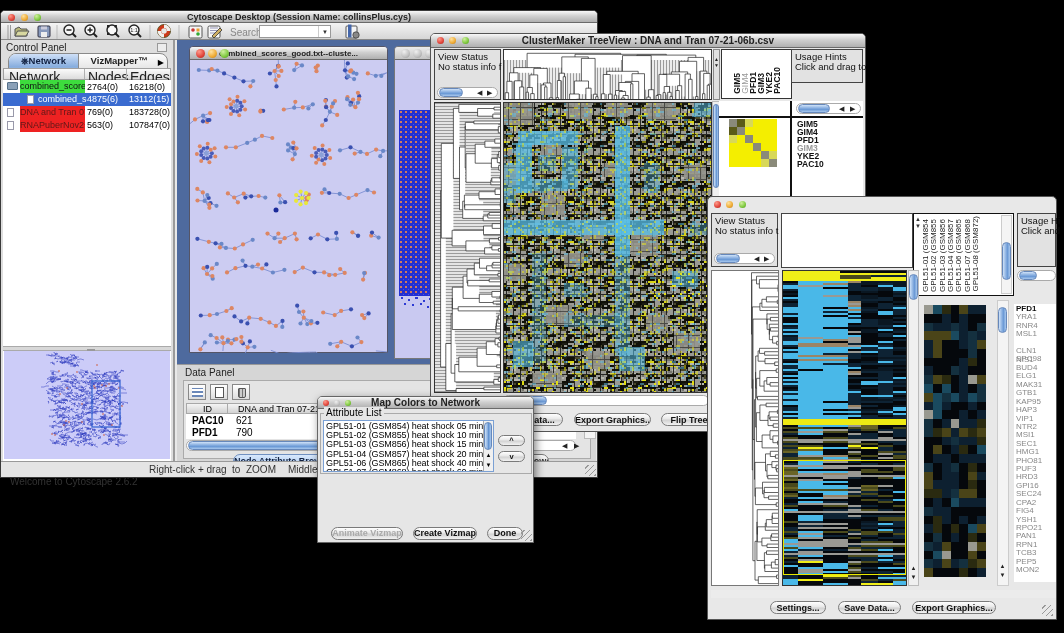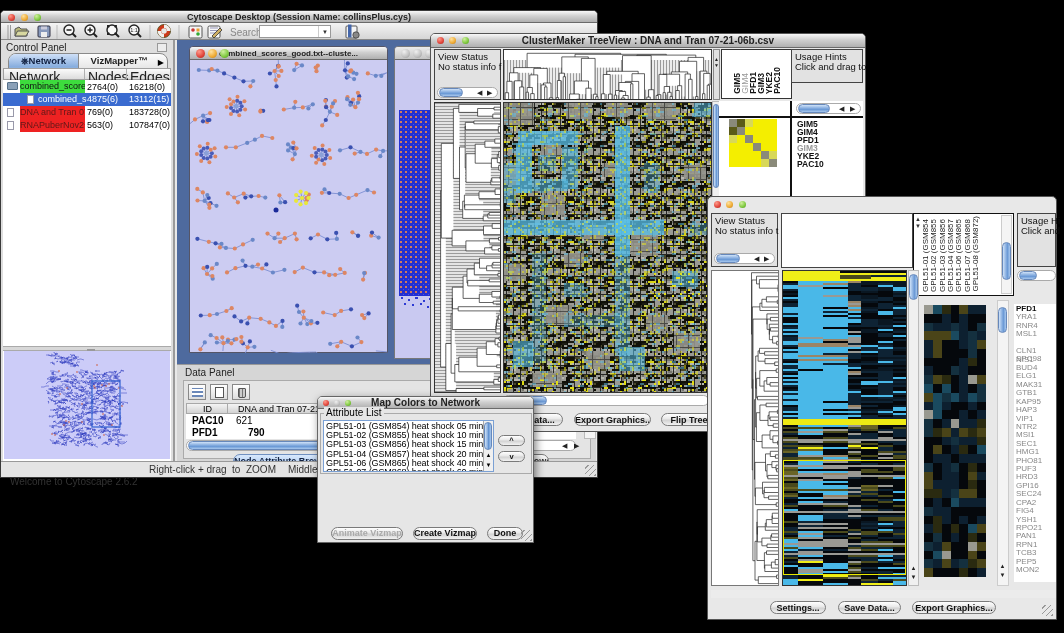--- a/index.html
+++ b/index.html
@@ -204,21 +204,21 @@
           </div>
         <div style="position:absolute;left:2px;top:22px;right:14px;height:11px;background:linear-gradient(#f4f4f4,#d2d2d2);border:1px solid #a8a8a8;font-size:9px">
           <span style="position:absolute;left:16px;top:0">ID</span>
             <span style="position:absolute;left:51px;top:0">DNA and Tran 07-21-06b</span>
           <div style="position:absolute;left:40px;top:0;width:1px;height:100%;background:#aaa"></div>
         </div>
         <div style="position:absolute;left:2px;top:33px;right:14px;height:25px;background:#fff;font-size:10px;font-weight:bold">
           <div style="position:absolute;left:6px;top:1px">PAC10</div>
             <div style="position:absolute;left:50px;top:1px;font-weight:normal">621</div>
           <div style="position:absolute;left:6px;top:13px">PFD1</div>
-            <div style="position:absolute;left:62px;top:13px;font-weight:bold">790</div>
+            <div style="position:absolute;left:50px;top:13px;font-weight:normal">790</div>
         </div>
         <div style="position:absolute;left:400px;top:22px;width:12px;height:36px;background:#f4f4f4;border:1px solid #bbb"></div>
         <div class="sbtrack" style="left:2px;top:59px;right:14px"></div>
         <div class="sbthumb" style="left:4px;top:60px;width:346px"></div>
         <div class="sbarr" style="left:378px;top:60px">◀</div>
           <div class="sbarr" style="left:390px;top:60px">▶</div>
         <div class="btn" style="left:49px;top:73px;width:95px;height:14px;background:linear-gradient(#d8e8fc,#a8c8f0);border-color:#7090c0;font-size:9px;line-height:12px;color:#102040">Node Attribute Browser</div>
         <div class="btn" style="left:155px;top:73px;width:102px;height:14px;font-size:9px;line-height:12px;color:#333">Edge Attribute Browser</div>
         <div class="btn" style="left:261px;top:73px;width:104px;height:14px;font-size:9px;line-height:12px;color:#333;text-align:right;padding-right:6px">Network Attribute Browser</div>
       </div>

